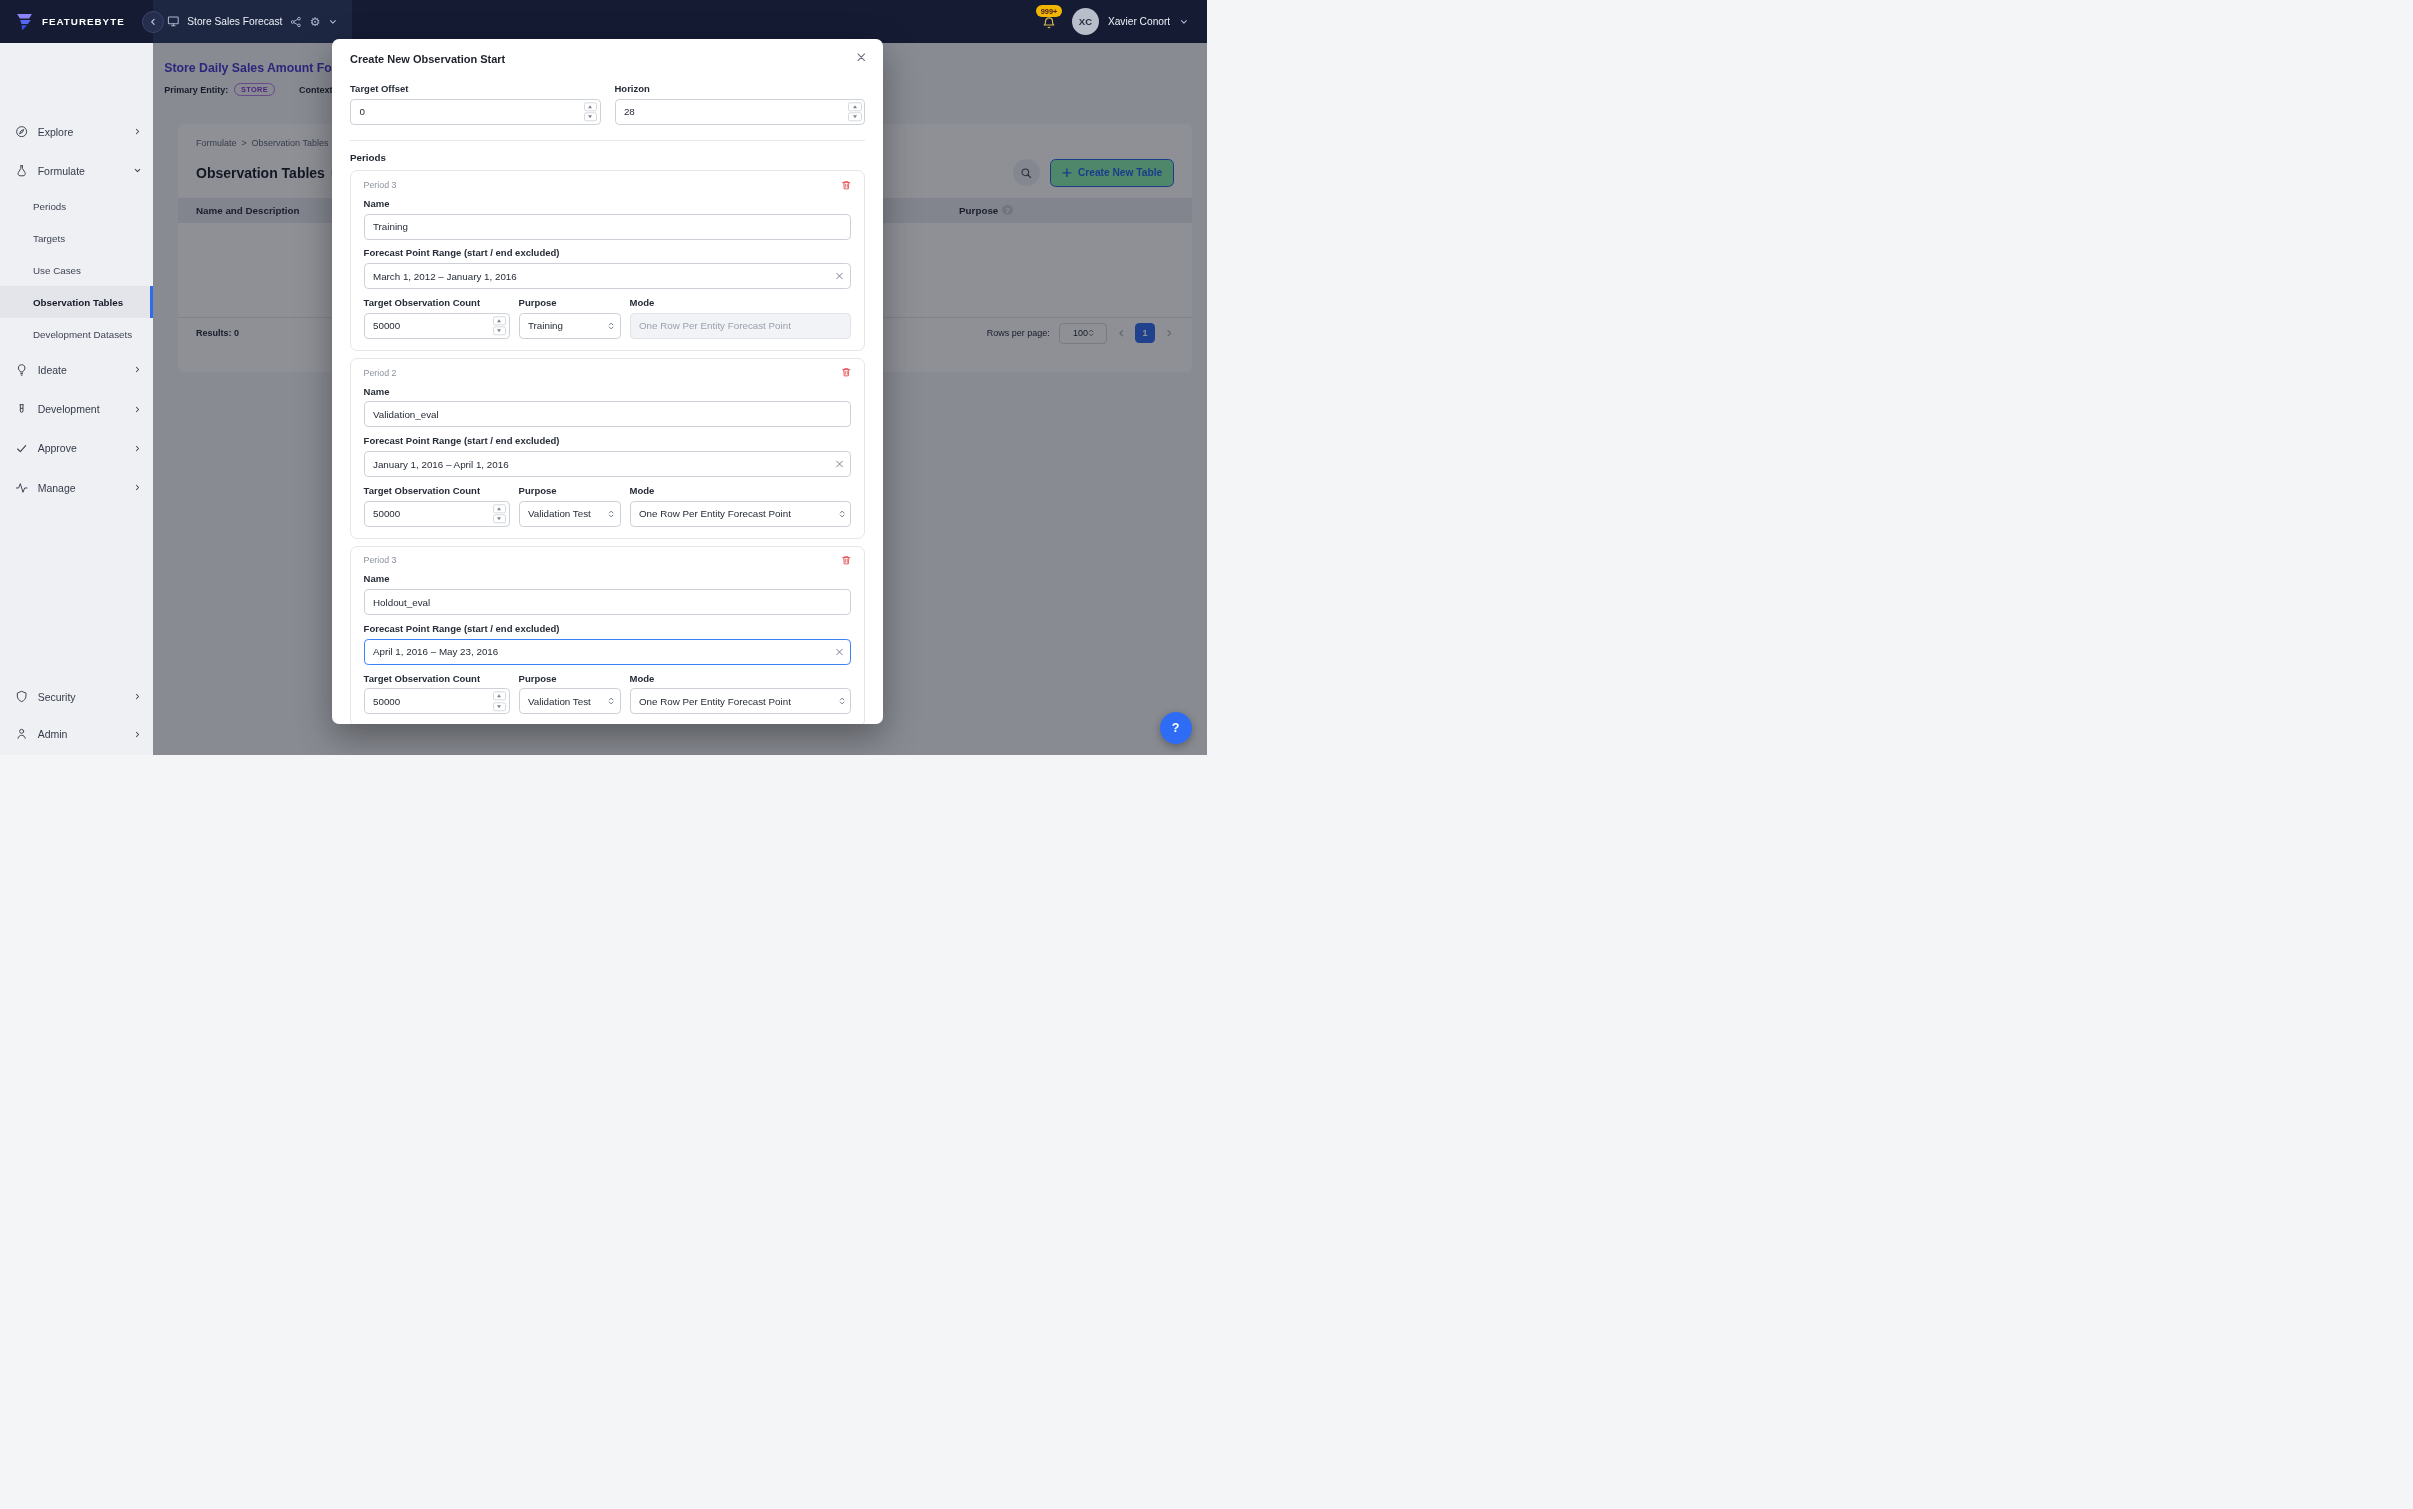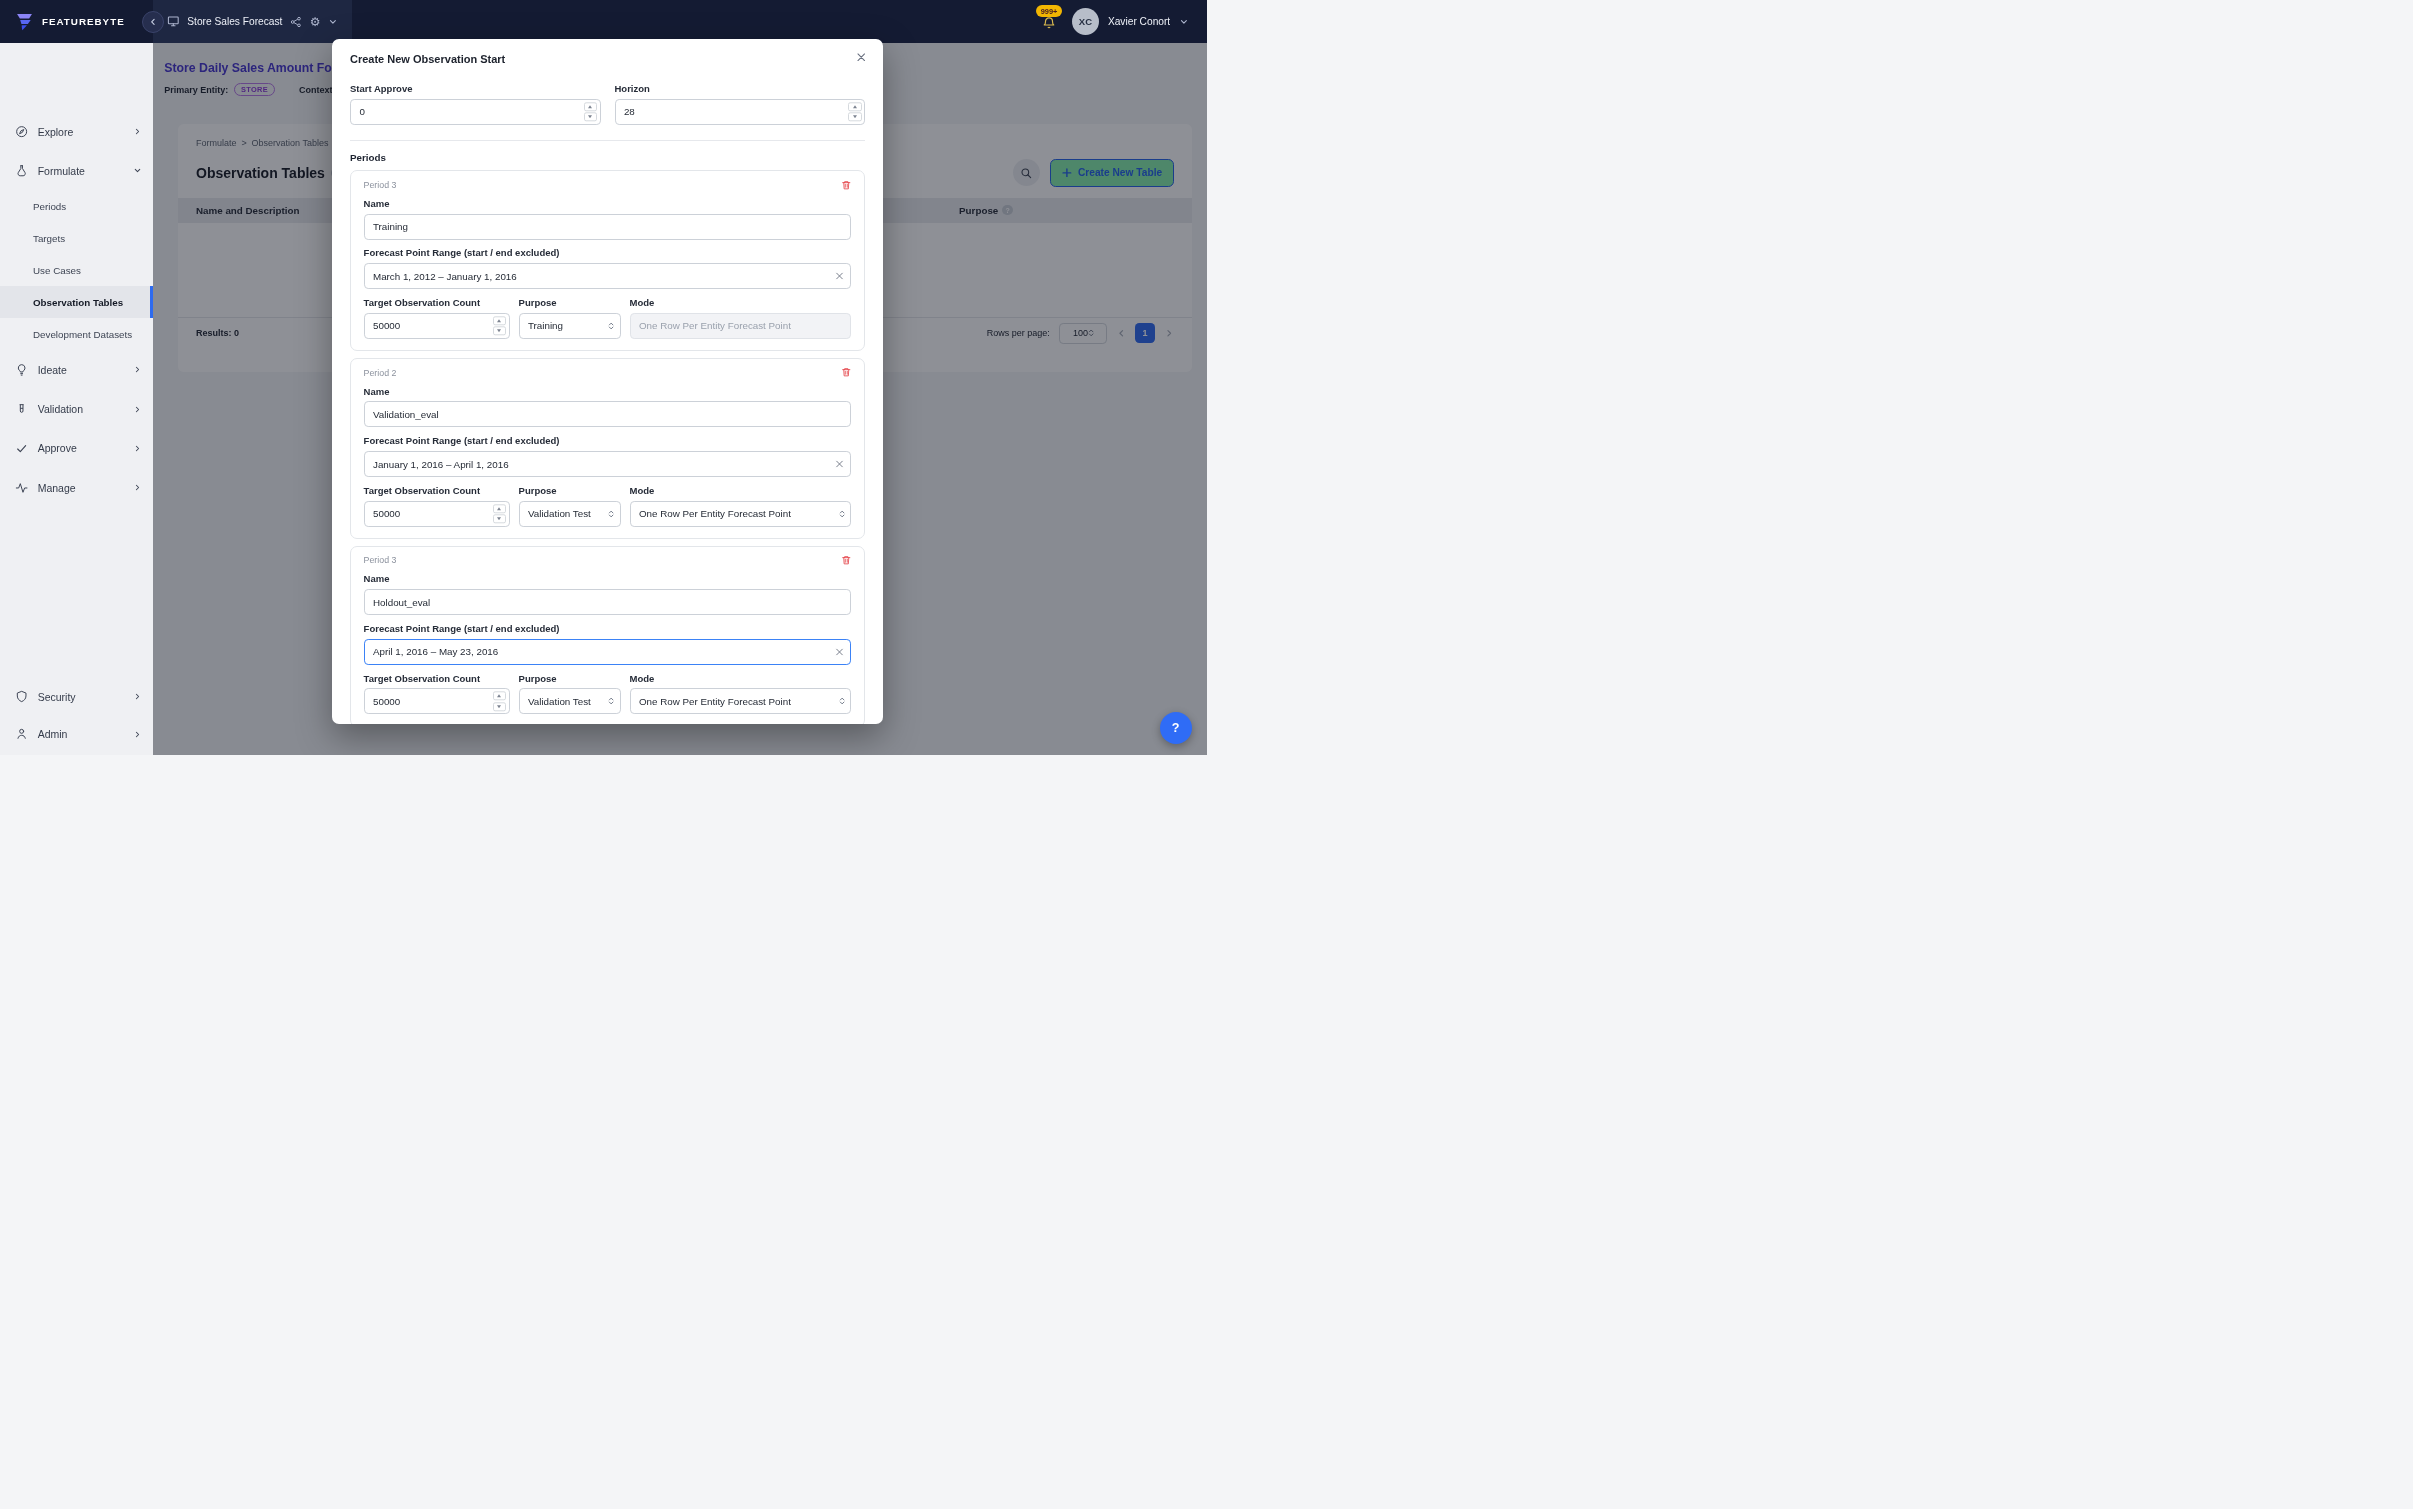--- a/index.html
+++ b/index.html
@@ -224,21 +224,21 @@
       </span>
   </div>
 
   <div class="side-item">
     <span class="ic">
         <svg width="13.3" height="13.3" viewBox="0 0 20 20" fill="none" stroke="currentColor" stroke-width="1.5" stroke-linejoin="round">
           <path d="M7 2.5h6M8 2.5v9.5a2 2 0 0 0 4 0V2.5"></path>
           <path d="M8 8h4"></path>
         </svg>
       </span>
-    <span>Validation</span>
+    <span>Development</span>
     <span class="side-chev ic">
         <svg width="9" height="9" viewBox="0 0 16 16" fill="none" stroke="currentColor" stroke-width="1.8" stroke-linecap="round" stroke-linejoin="round">
           <path d="M6 4l4 4-4 4"></path>
         </svg>
       </span>
   </div>
 
   <div class="side-item">
     <span class="ic">
         <svg width="13.3" height="13.3" viewBox="0 0 20 20" fill="none" stroke="currentColor" stroke-width="1.7" stroke-linecap="round" stroke-linejoin="round">
@@ -377,21 +377,21 @@
 <div class="modal">
   <div class="modal-title">Create New Observation Start</div>
   <button class="modal-close">
     <svg width="10.5" height="10.5" viewBox="0 0 16 16" fill="none" stroke="#6a7180" stroke-width="1.7" stroke-linecap="round">
         <path d="M3 3l10 10M13 3L3 13"></path>
       </svg>
   </button>
 
   <div class="top-grid">
     <div class="field">
-      <div class="flabel">Start Approve</div>
+      <div class="flabel">Target Offset</div>
       <div class="num-wrap">
         <input class="tin" value="0" style="">
         <span class="steppers">
           <button class="step">
               <span class="tri-up"></span>
             </button>
           <button class="step">
               <span class="tri-down"></span>
             </button>
         </span>

